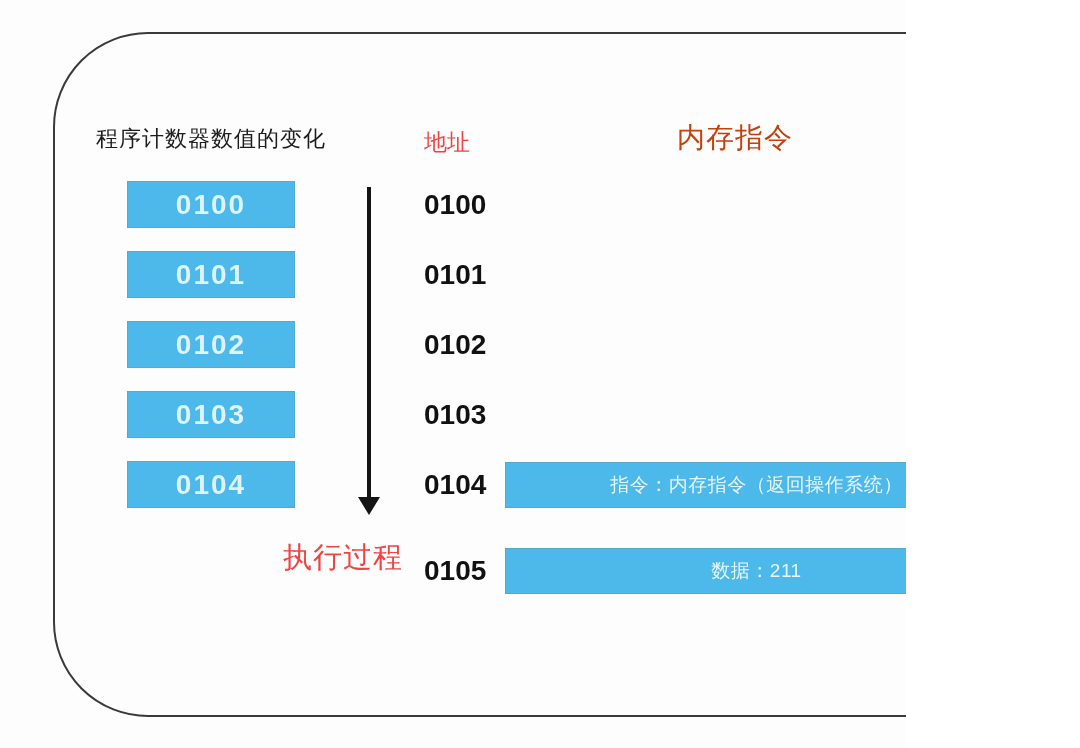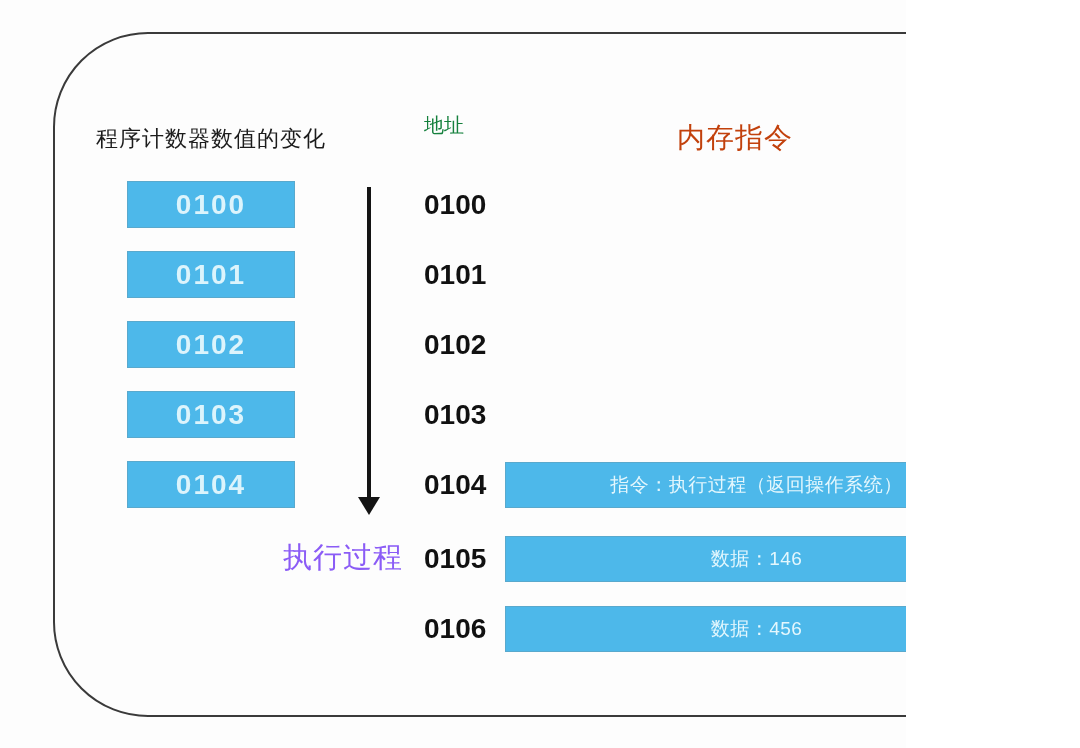--- a/index.html
+++ b/index.html
@@ -31,36 +31,36 @@
     position: absolute; left: 367px; top: 187px; width: 4px; height: 312px;
     background: #141414;
   }
   .arrow-head {
     position: absolute; left: 358px; top: 497px; width: 0; height: 0;
     border-left: 11px solid transparent; border-right: 11px solid transparent;
     border-top: 18px solid #141414;
   }
   .exec-label {
     position: absolute; left: 283px; top: 538px;
-    font-size: 29px; font-weight: 500; color: #8b5cf6; letter-spacing: 1px;
+    font-size: 29px; font-weight: 500; color: #ef4444; letter-spacing: 1px;
   }
   .addr-title {
-    position: absolute; left: 424px; top: 112px;
-    font-size: 20px; font-weight: 500; color: #15803d;
+    position: absolute; left: 424px; top: 127px;
+    font-size: 23px; font-weight: 500; color: #ef4444;
   }
   .mem-title {
     position: absolute; left: 677px; top: 119px;
     font-size: 28px; font-weight: 500; color: #c2410c; letter-spacing: 1px;
   }
   .mem-rows {
     position: absolute; left: 424px; top: 182px; width: 584px;
     display: flex; flex-direction: column; gap: 24px;
   }
   .mem-row { display: flex; height: 46px; }
-  .mem-row:nth-child(6) { margin-top: 4px; }
+  .mem-row:nth-child(6) { margin-top: 16px; }
   .mem-addr {
     width: 81px; display: flex; align-items: center;
     font-size: 28px; font-weight: 700; color: #111111;
   }
   .mem-cell {
     flex: 1; background: var(--blue);
     border: 1px solid rgba(105,150,170,.45); box-sizing: border-box;
     display: flex; align-items: center; justify-content: center;
     font-size: 19px; font-weight: 500; color: #e4f7fd; letter-spacing: .5px;
   }
@@ -102,26 +102,22 @@
         <div class="mem-addr">0101</div>
       </div>
       <div class="mem-row">
         <div class="mem-addr">0102</div>
       </div>
       <div class="mem-row">
         <div class="mem-addr">0103</div>
       </div>
       <div class="mem-row">
         <div class="mem-addr">0104</div>
-        <div class="mem-cell">指令：执行过程（返回操作系统）</div>
+        <div class="mem-cell">指令：内存指令（返回操作系统）</div>
       </div>
       <div class="mem-row">
         <div class="mem-addr">0105</div>
-        <div class="mem-cell">数据：146</div>
-      </div>
-      <div class="mem-row">
-        <div class="mem-addr">0106</div>
-        <div class="mem-cell">数据：456</div>
+        <div class="mem-cell">数据：211</div>
       </div>
     </div>
 
   <div class="watermark">百度知道</div>
 </div>
 
 </body></html>

